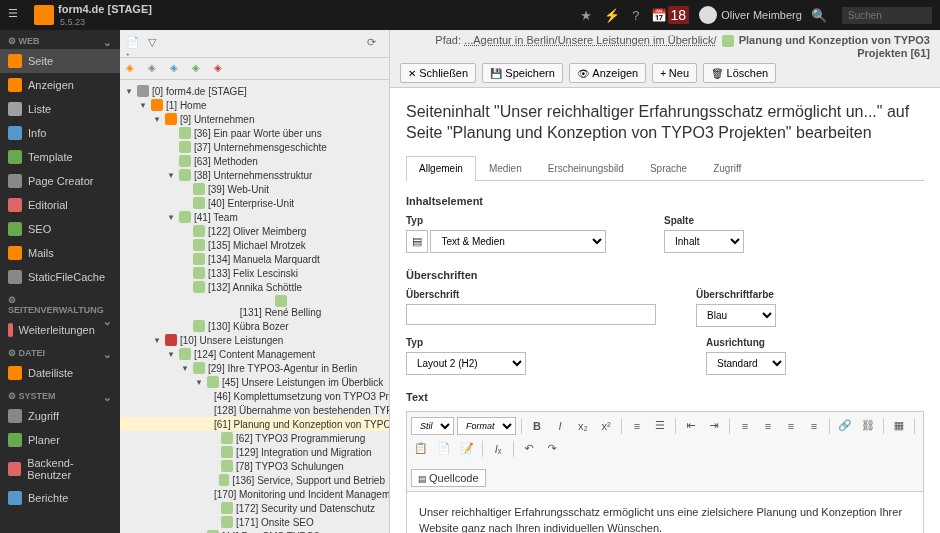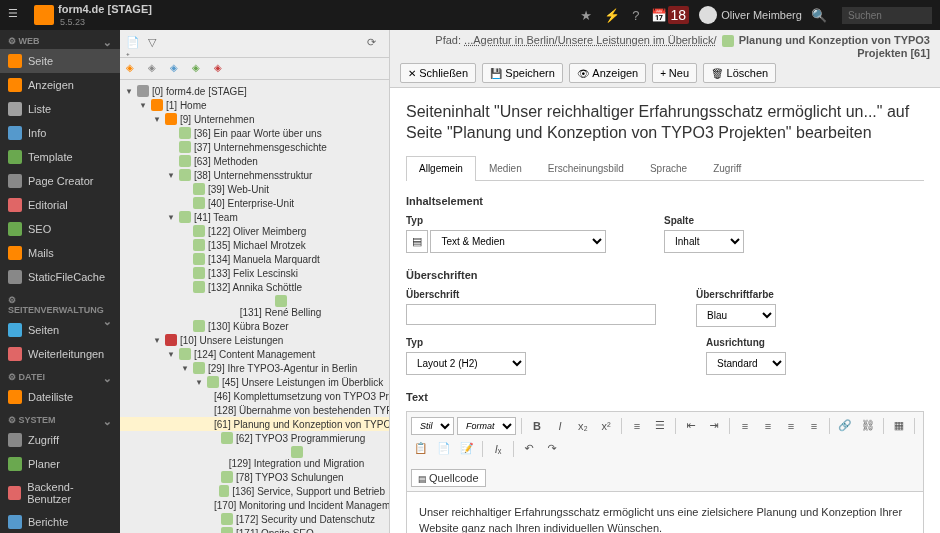--- a/index.html
+++ b/index.html
@@ -125,24 +125,20 @@
       <div class="mitem">
         <span class="micon" style="background:#ff8700"></span>
         <span>Mails</span>
       </div>
       <div class="mitem">
         <span class="micon" style="background:#888"></span>
         <span>StaticFileCache</span>
       </div>
       <div class="grp">⚙ SEITENVERWALTUNG<span class="chev">⌄</span></div>
       <div class="mitem">
-        <span class="micon" style="background:#44aadd"></span>
-        <span>Seiten</span>
-      </div>
-      <div class="mitem">
         <span class="micon" style="background:#e06666"></span>
         <span>Weiterleitungen</span>
       </div>
       <div class="grp">⚙ DATEI<span class="chev">⌄</span></div>
       <div class="mitem">
         <span class="micon" style="background:#ff8700"></span>
         <span>Dateiliste</span>
       </div>
       <div class="grp">⚙ SYSTEM<span class="chev">⌄</span></div>
       <div class="mitem">
@@ -296,21 +292,21 @@
         <div class="tree-node sel" style="padding-left: 88px;">
           <span class="tgl"></span>
           <span class="picon" style="background:#a8d08d"></span>
           <span class="plabel">[61] Planung und Konzeption von TYPO3 Projekten</span>
         </div>
         <div class="tree-node" style="padding-left: 88px;">
           <span class="tgl"></span>
           <span class="picon" style="background:#a8d08d"></span>
           <span class="plabel">[62] TYPO3 Programmierung</span>
         </div>
-        <div class="tree-node" style="padding-left: 88px; flex-direction: column;">
+        <div class="tree-node" style="padding-left: 88px;">
           <span class="tgl"></span>
           <span class="picon" style="background:#a8d08d"></span>
           <span class="plabel">[129] Integration und Migration</span>
         </div>
         <div class="tree-node" style="padding-left: 88px;">
           <span class="tgl"></span>
           <span class="picon" style="background:#a8d08d"></span>
           <span class="plabel">[78] TYPO3 Schulungen</span>
         </div>
         <div class="tree-node" style="padding-left: 88px;">

